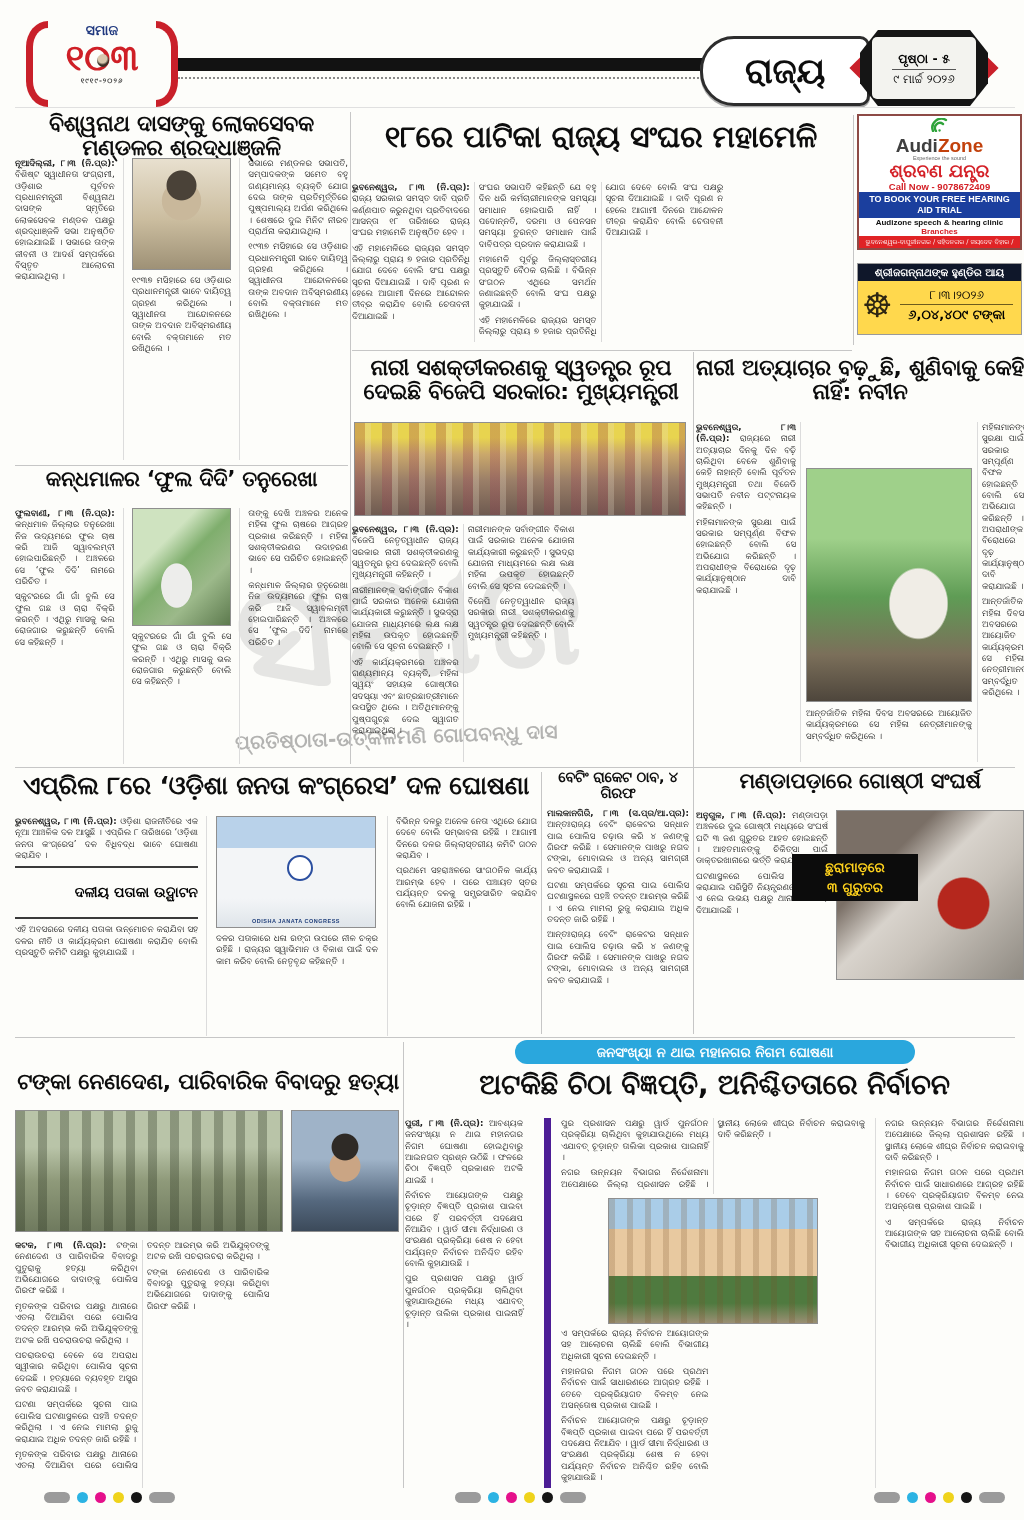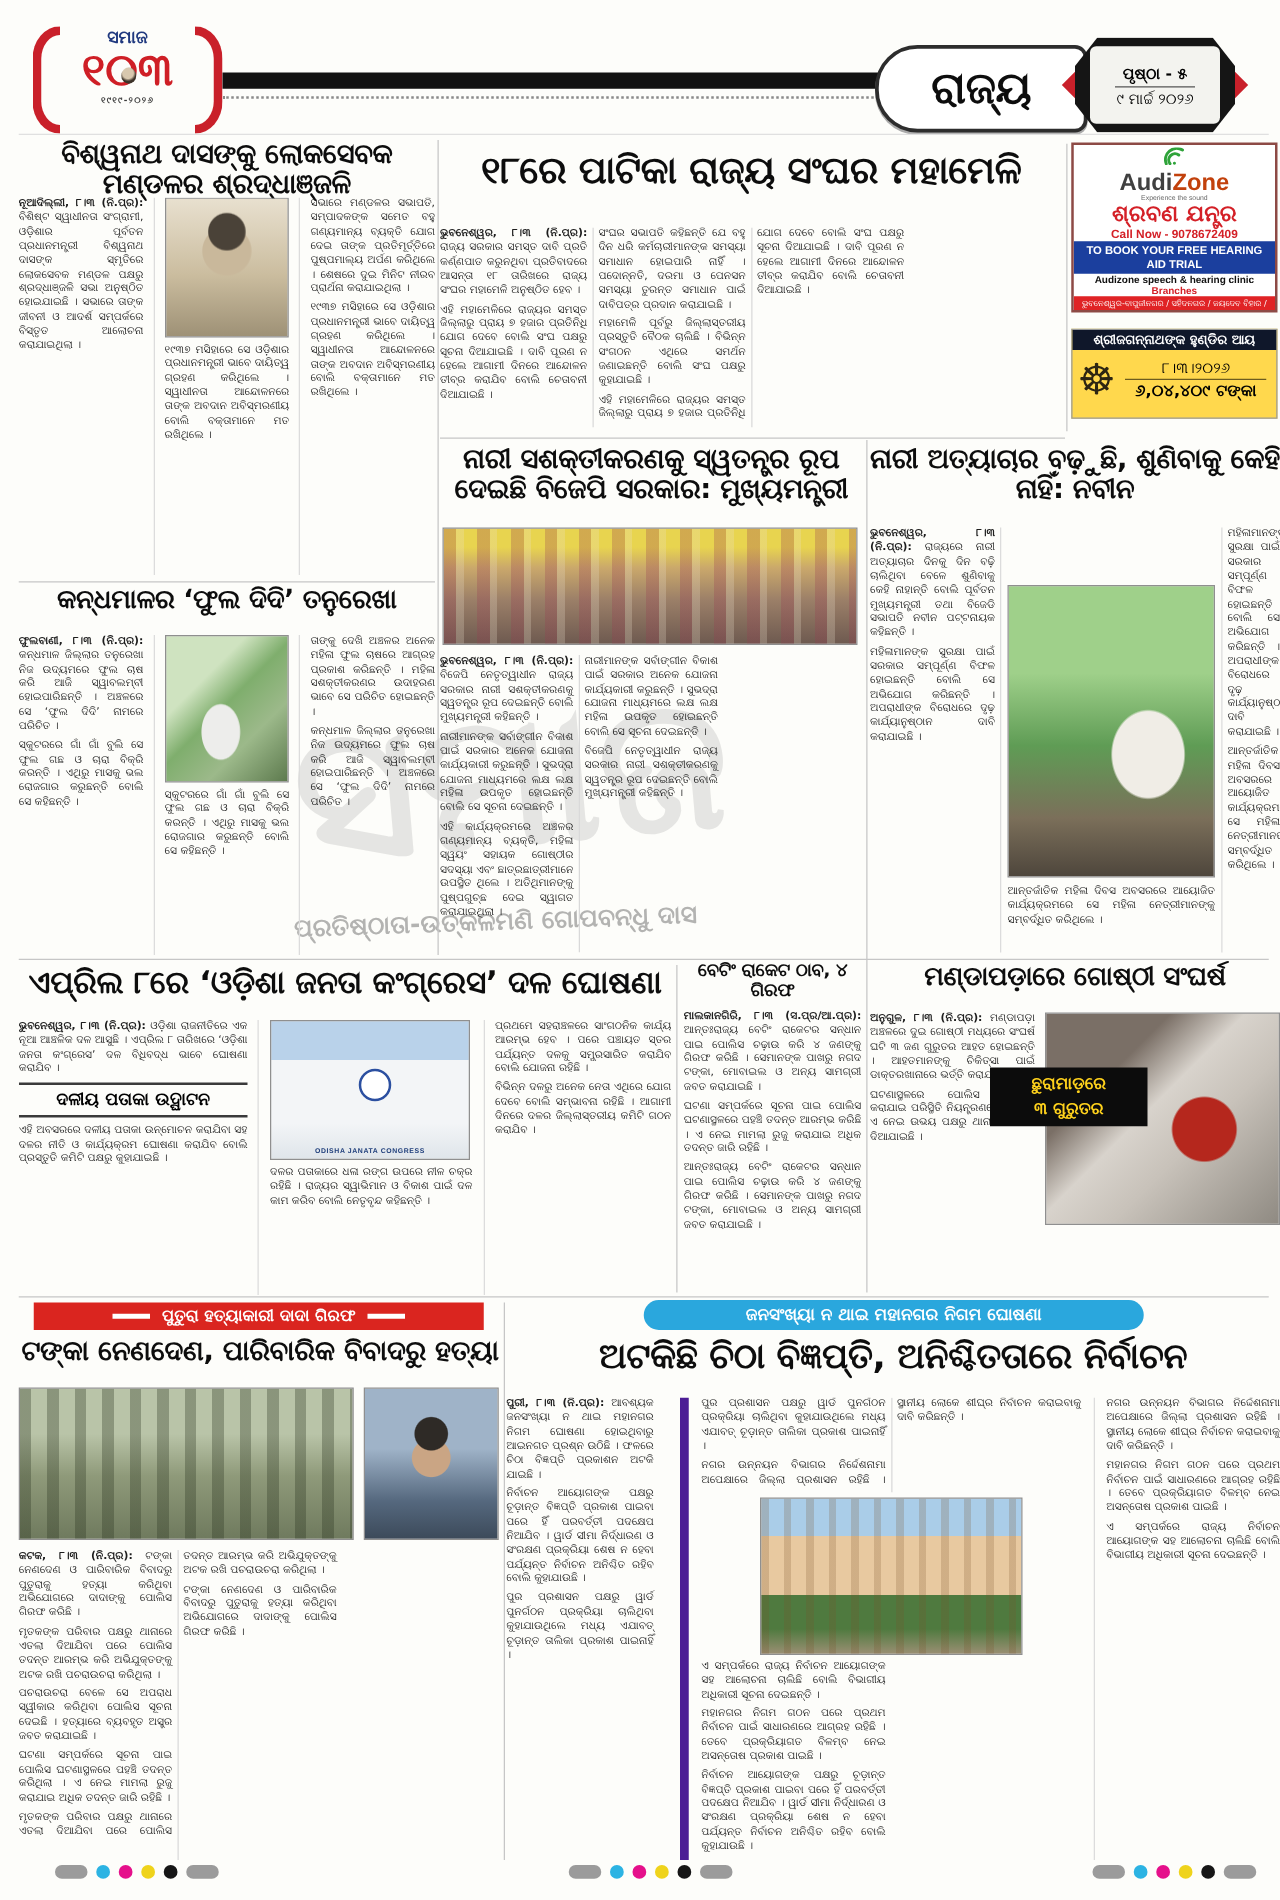--- a/index.html
+++ b/index.html
@@ -25,21 +25,21 @@
   .brkL{left:0;top:3px;border-right:none;border-radius:44px 0 0 44px / 52px 0 0 52px}
   .brkR{right:0;top:3px;border-left:none;border-radius:0 44px 44px 0 / 0 52px 52px 0}
   .kicker-red{background:#da251f;color:#fff;font-weight:bold;font-size:13px;
       display:flex;align-items:center;justify-content:center;gap:10px;
       font-family:"DejaVu Sans",sans-serif}
   .kicker-red .dash{width:30px;height:4px;background:#fff}
   .kicker-blue{background:#2aa7dd;color:#fff;font-weight:bold;font-size:13.5px;
       border-radius:13px;display:flex;align-items:center;justify-content:center;
       font-family:"DejaVu Sans",sans-serif}
   .subhead{border-top:2px solid #3a3a3a;border-bottom:2px solid #3a3a3a;
-      font-weight:bold;font-size:14px;text-align:center;padding:4px 0;margin:5px 0;
+      font-weight:bold;font-size:14px;text-align:right;padding:16px 0;margin:5px 0;
       font-family:"DejaVu Sans",sans-serif}
   .overlaybox{background:#0c0c0c;color:#ffd21c;font-weight:bold;font-size:13.5px;
       text-align:center;line-height:1.5;padding:3px 0;font-family:"DejaVu Sans",sans-serif}
   .dot{width:11px;height:11px;border-radius:50%}
   .oval{width:26px;height:11px;border-radius:6px;background:#9b9b9b}
   .marks{position:absolute;display:flex;gap:7px;align-items:center}
   .adbox{box-sizing:border-box;border:2px solid #8d4a45;background:#fff;text-align:center;overflow:hidden}
   .wm-big{font-size:150px;font-weight:bold;color:#6f6f6f;opacity:.16;
       font-family:"DejaVu Sans",sans-serif;transform:rotate(-5deg);line-height:1}
   .wm-tag{font-size:20px;font-weight:bold;color:#828282;opacity:.6;
@@ -214,22 +214,22 @@
         <p class="bt">ଏହି ଅବସରରେ ଦଳୀୟ ପତାକା ଉନ୍ମୋଚନ କରାଯିବା ସହ ଦଳର ନୀତି ଓ କାର୍ଯ୍ୟକ୍ରମ ଘୋଷଣା କରାଯିବ ବୋଲି ପ୍ରସ୍ତୁତି କମିଟି ପକ୍ଷରୁ କୁହାଯାଇଛି ।</p>
       </div>
       <div style="overflow:hidden">
         <div class="ph" style="position:relative;width:160px;height:112px;background:linear-gradient(180deg,#b9d2ea 0 28%,#f3f5f7 28% 74%,#dfe5ea 100%)">
           <div style="position:absolute;left:70px;top:38px;width:22px;height:22px;border-radius:50%;border:2px solid #2b4fa0;background:#fff"></div>
           <div style="position:absolute;left:0;bottom:3px;width:100%;text-align:center;font-size:5.5px;color:#21407c;font-weight:bold;letter-spacing:.5px">ODISHA JANATA CONGRESS</div>
         </div>
         <p class="bt" style="margin-top:5px">ଦଳର ପତାକାରେ ଧଳା ରଙ୍ଗ ଉପରେ ନୀଳ ଚକ୍ର ରହିଛି । ରାଜ୍ୟର ସ୍ୱାଭିମାନ ଓ ବିକାଶ ପାଇଁ ଦଳ କାମ କରିବ ବୋଲି ନେତୃବୃନ୍ଦ କହିଛନ୍ତି ।</p>
       </div>
       <div style="overflow:hidden;border-left:1px solid #dcdcdc;padding-left:8px">
+        <p class="bt">ବିଭିନ୍ନ ଦଳରୁ ଅନେକ ନେତା ଏଥିରେ ଯୋଗ ଦେବେ ବୋଲି ସମ୍ଭାବନା ରହିଛି । ଆଗାମୀ ଦିନରେ ଦଳର ଜିଲ୍ଲାସ୍ତରୀୟ କମିଟି ଗଠନ କରାଯିବ ।</p>
         <p class="bt">ପ୍ରଥମେ ସହରାଞ୍ଚଳରେ ସାଂଗଠନିକ କାର୍ଯ୍ୟ ଆରମ୍ଭ ହେବ । ପରେ ପଞ୍ଚାୟତ ସ୍ତର ପର୍ଯ୍ୟନ୍ତ ଦଳକୁ ସମ୍ପ୍ରସାରିତ କରାଯିବ ବୋଲି ଯୋଜନା ରହିଛି ।</p>
-        <p class="bt">ବିଭିନ୍ନ ଦଳରୁ ଅନେକ ନେତା ଏଥିରେ ଯୋଗ ଦେବେ ବୋଲି ସମ୍ଭାବନା ରହିଛି । ଆଗାମୀ ଦିନରେ ଦଳର ଜିଲ୍ଲାସ୍ତରୀୟ କମିଟି ଗଠନ କରାଯିବ ।</p>
       </div>
     </div>
   </div>
 
   <div class="abs" style="left:547px;top:770px;width:142px;height:266px">
     <div class="hl" style="font-size:14.5px">ବେଟିଂ ରାକେଟ ଠାବ, ୪ ଗିରଫ</div>
     <div class="abs" style="left:0;top:38px;width:142px;height:228px;overflow:hidden">
       <p class="bt"><span class="dl">ମାଲକାନଗିରି, ୮।୩ (ସ.ପ୍ର/ଆ.ପ୍ର):</span> <span>ଆନ୍ତଃରାଜ୍ୟ ବେଟିଂ ରାକେଟର ସନ୍ଧାନ ପାଇ ପୋଲିସ ଚଢ଼ାଉ କରି ୪ ଜଣଙ୍କୁ ଗିରଫ କରିଛି । ସେମାନଙ୍କ ପାଖରୁ ନଗଦ ଟଙ୍କା, ମୋବାଇଲ ଓ ଅନ୍ୟ ସାମଗ୍ରୀ ଜବତ କରାଯାଇଛି ।</span></p>
       <p class="bt">ଘଟଣା ସମ୍ପର୍କରେ ସୂଚନା ପାଇ ପୋଲିସ ଘଟଣାସ୍ଥଳରେ ପହଞ୍ଚି ତଦନ୍ତ ଆରମ୍ଭ କରିଛି । ଏ ନେଇ ମାମଲା ରୁଜୁ କରାଯାଇ ଅଧିକ ତଦନ୍ତ ଜାରି ରହିଛି ।</p>
       <p class="bt">ଆନ୍ତଃରାଜ୍ୟ ବେଟିଂ ରାକେଟର ସନ୍ଧାନ ପାଇ ପୋଲିସ ଚଢ଼ାଉ କରି ୪ ଜଣଙ୍କୁ ଗିରଫ କରିଛି । ସେମାନଙ୍କ ପାଖରୁ ନଗଦ ଟଙ୍କା, ମୋବାଇଲ ଓ ଅନ୍ୟ ସାମଗ୍ରୀ ଜବତ କରାଯାଇଛି ।</p>
@@ -243,25 +243,20 @@
       <p class="bt">ଘଟଣାସ୍ଥଳରେ ପୋଲିସ ମୁତୟନ କରାଯାଇ ପରିସ୍ଥିତି ନିୟନ୍ତ୍ରଣରେ ରହିଛି । ଏ ନେଇ ଉଭୟ ପକ୍ଷରୁ ଥାନାରେ ଏତଲା ଦିଆଯାଇଛି ।</p>
     </div>
     <div class="abs ph" style="left:140px;top:40px;width:188px;height:170px;background:radial-gradient(circle at 68% 55%,#b5271d 0 16%,transparent 17%),linear-gradient(135deg,#7a6f66 0 28%,#d8d3cc 45%,#c8c2ba 62%,#8f8a82 100%)"></div>
     <div class="abs overlaybox" style="left:96px;top:84px;width:126px">
       <div>ଛୁରାମାଡ଼ରେ</div>
       <div>୩ ଗୁରୁତର</div>
     </div>
   </div>
 
   <div class="abs" style="left:15px;top:1040px;width:386px;height:450px">
-    <div class="abs kicker-red" style="left:12px;top:2px;width:360px;height:22px">
-      <span class="dash"></span>
-      <span>ପୁତୁରା ହତ୍ୟାକାରୀ ଦାଦା ଗିରଫ</span>
-      <span class="dash"></span>
-    </div>
     <div class="hl abs" style="left:0;top:30px;width:386px;font-size:22px">ଟଙ୍କା ନେଣଦେଣ, ପାରିବାରିକ ବିବାଦରୁ ହତ୍ୟା</div>
     <div class="abs ph" style="left:0;top:70px;width:268px;height:122px;background:repeating-linear-gradient(90deg,rgba(40,50,30,.32) 0 9px,transparent 9px 22px),linear-gradient(180deg,#b9c4a8 0 30%,#8f9a7a 58%,#6f7a5e 100%)"></div>
     <div class="abs ph" style="left:276px;top:70px;width:108px;height:122px;background:radial-gradient(circle at 50% 30%,#2e2a26 0 13%,transparent 14%),radial-gradient(circle at 50% 46%,#caa584 0 18%,transparent 19%),linear-gradient(180deg,#9fb3c8 0 40%,#55687e 75%,#3c4a5a 100%)"></div>
     <div class="abs" style="left:0;top:200px;width:386px;height:248px">
       <div class="cols c3">
         <p class="bt"><span class="dl">କଟକ, ୮।୩ (ନି.ପ୍ର):</span> <span>ଟଙ୍କା ନେଣଦେଣ ଓ ପାରିବାରିକ ବିବାଦରୁ ପୁତୁରାକୁ ହତ୍ୟା କରିଥିବା ଅଭିଯୋଗରେ ଦାଦାଙ୍କୁ ପୋଲିସ ଗିରଫ କରିଛି ।</span></p>
         <p class="bt">ମୃତକଙ୍କ ପରିବାର ପକ୍ଷରୁ ଥାନାରେ ଏତଲା ଦିଆଯିବା ପରେ ପୋଲିସ ତଦନ୍ତ ଆରମ୍ଭ କରି ଅଭିଯୁକ୍ତଙ୍କୁ ଅଟକ ରଖି ପଚରାଉଚରା କରିଥିଲା ।</p>
         <p class="bt">ପଚରାଉଚରା ବେଳେ ସେ ଅପରାଧ ସ୍ୱୀକାର କରିଥିବା ପୋଲିସ ସୂଚନା ଦେଇଛି । ହତ୍ୟାରେ ବ୍ୟବହୃତ ଅସ୍ତ୍ର ଜବତ କରାଯାଇଛି ।</p>
         <p class="bt">ଘଟଣା ସମ୍ପର୍କରେ ସୂଚନା ପାଇ ପୋଲିସ ଘଟଣାସ୍ଥଳରେ ପହଞ୍ଚି ତଦନ୍ତ କରିଥିଲା । ଏ ନେଇ ମାମଲା ରୁଜୁ କରାଯାଇ ଅଧିକ ତଦନ୍ତ ଜାରି ରହିଛି ।</p>
         <p class="bt">ମୃତକଙ୍କ ପରିବାର ପକ୍ଷରୁ ଥାନାରେ ଏତଲା ଦିଆଯିବା ପରେ ପୋଲିସ ତଦନ୍ତ ଆରମ୍ଭ କରି ଅଭିଯୁକ୍ତଙ୍କୁ ଅଟକ ରଖି ପଚରାଉଚରା କରିଥିଲା ।</p>

